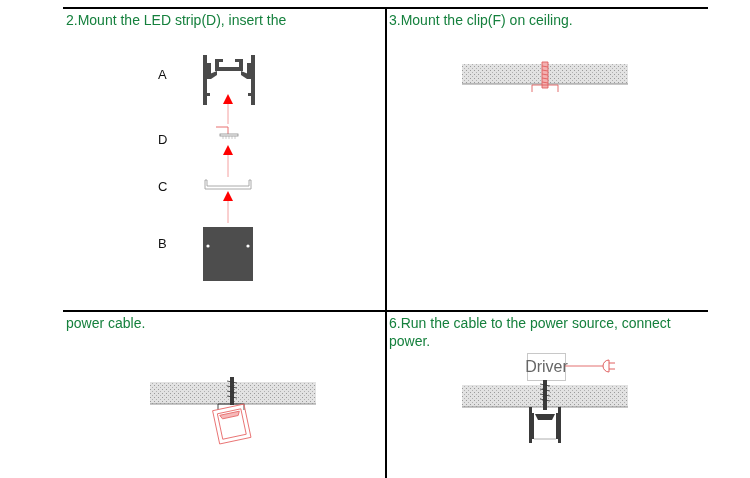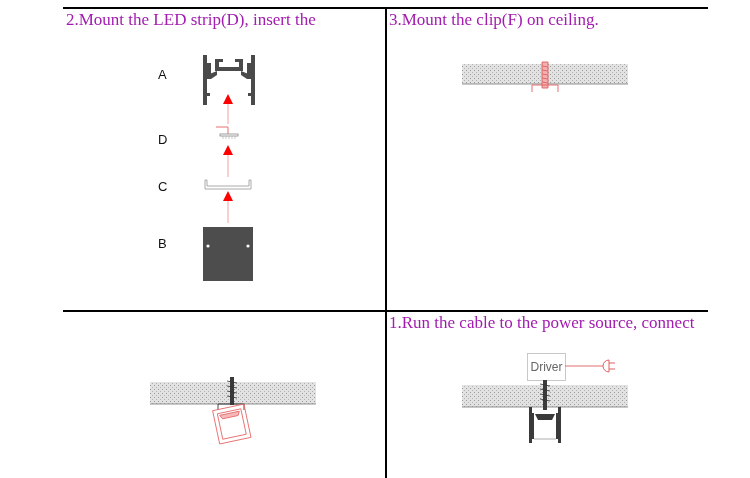--- a/index.html
+++ b/index.html
@@ -1,21 +1,21 @@
 <!DOCTYPE html>
 <html><head>
   <meta charset="utf-8">
   <style>
     html, body { margin: 0; padding: 0; background: #ffffff; }
     body { width: 750px; height: 478px; position: relative; overflow: hidden;
            font-family: "Liberation Sans", sans-serif; color: #111; }
     .hline { position: absolute; height: 2px; background: #000; }
     .vline { position: absolute; width: 2px; background: #000; }
     .cell { position: absolute; }
-    .step-text { position: absolute; font-size: 17px; line-height: 18px; color: #a21caf; font-family: Liberation Serif, serif; }
+    .step-text { position: absolute; font-size: 14px; line-height: 18px; color: #15803d; }
     .label { position: absolute; font-size: 13px; color: #111; }
     svg { position: absolute; overflow: visible; }
   </style>
 </head>
 <body>
 
 <div class="hline" style="left:63px; top:7px; width:645px;"></div>
 <div class="hline" style="left:63px; top:310px; width:645px;"></div>
 <div class="vline" style="left:385px; top:7px; height:471px;"></div>
 
@@ -108,20 +108,21 @@
       <line x1="80" y1="8" x2="86" y2="9"></line>
     <line x1="80" y1="12" x2="86" y2="13"></line>
       <line x1="80" y1="16" x2="86" y2="17"></line>
     <line x1="80" y1="20" x2="86" y2="21"></line>
     <path d="M70,30 L70,23 L96,23 L96,30"></path>
   </g>
 </svg>
 
 <div class="cell" style="left:63px; top:312px; width:322px; height:166px;">
   <div class="step-text" style="left:3px; top:2px;">
+    <div>power cable.</div>
   </div>
 </div>
 
 <svg style="left:150px; top:377px;" width="166" height="70" viewBox="0 0 166 70">
   <rect x="0" y="5" width="166" height="22" fill="url(#speck)"></rect>
   <line x1="0" y1="27" x2="166" y2="27" stroke="#777" stroke-width="0.8"></line>
   <g fill="#3a3a3a">
     <rect x="80" y="0" width="4" height="28"></rect>
     <g stroke="#333" stroke-width="0.8">
       <line x1="77" y1="4" x2="87" y2="6"></line>
@@ -133,26 +134,27 @@
   <path d="M68,33 L68,27 L94,27 L94,33" fill="none" stroke="#333" stroke-width="0.9"></path>
   <g fill="none" stroke="#e87070" stroke-width="0.9" transform="rotate(-12 82 48)">
     <rect x="66" y="30" width="32" height="34"></rect>
     <rect x="70" y="34" width="24" height="26"></rect>
     <path d="M72,36 L92,36 L90,40 L74,40 Z" fill="#f5b8b8"></path>
   </g>
 </svg>
 
 <div class="cell" style="left:387px; top:312px; width:321px; height:166px;">
   <div class="step-text" style="left:2px; top:2px;">
-    <div>1.Run the cable to the power source, connect</div>
+    <div>6.Run the cable to the power source, connect</div>
+    <div>power.</div>
   </div>
 </div>
 
 <div style="position:absolute; left:527px; top:353px; width:37px; height:26px; border:1px solid #c8c8c8; background:#fff; display:flex; align-items:center; justify-content:center;">
-  <span style="font-size:12px; color:#666;">Driver</span>
+  <span style="font-size:16px; color:#666;">Driver</span>
 </div>
 
 <svg style="left:565px; top:358px;" width="52" height="16" viewBox="0 0 52 16">
   <line x1="0" y1="8" x2="38" y2="8" stroke="#e06060" stroke-width="0.9"></line>
   <path d="M44,2 A6,6 0 0 0 44,14" fill="none" stroke="#e06060" stroke-width="1"></path>
   <line x1="44" y1="2" x2="44" y2="14" stroke="#e06060" stroke-width="1"></line>
   <line x1="44" y1="5" x2="50" y2="5" stroke="#e06060" stroke-width="1"></line>
   <line x1="44" y1="11" x2="50" y2="11" stroke="#e06060" stroke-width="1"></line>
 </svg>
 

